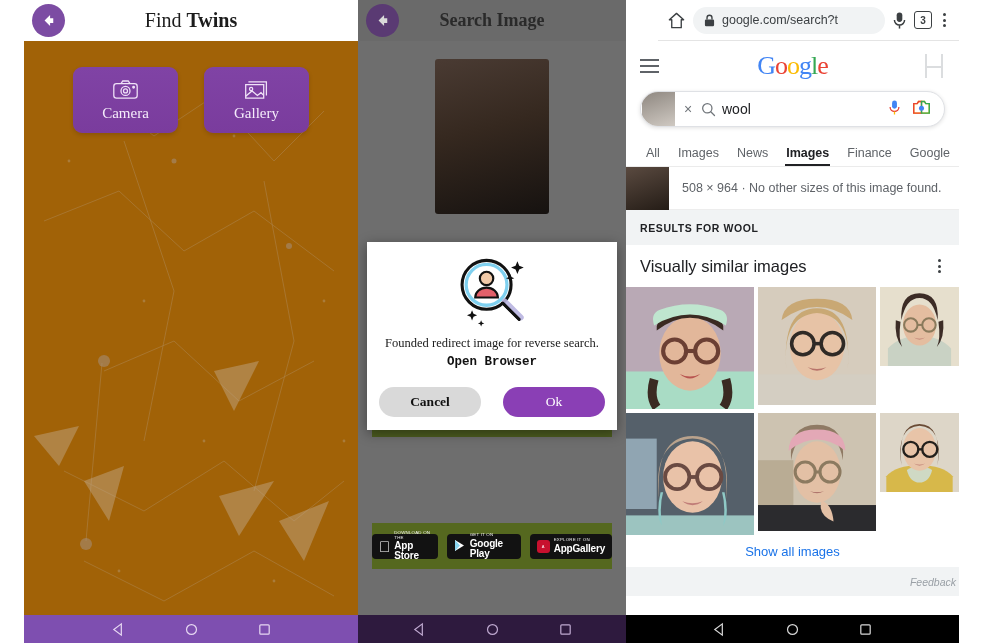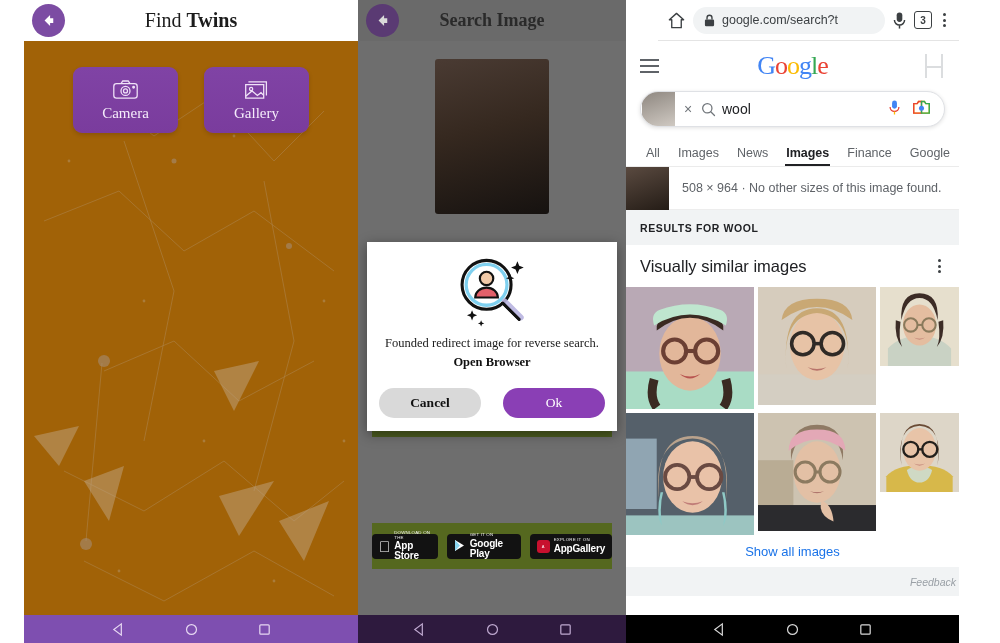--- a/index.html
+++ b/index.html
@@ -76,21 +76,21 @@
     display:flex; align-items:center; justify-content:center;
     font-size:4px; color:#fff; }
 
   .dialog { position:absolute; left:50%; transform:translateX(-50%); top:201px;
     width:250px; background:#fff; padding:12px 12px 13px;
     box-shadow:0 3px 12px rgba(0,0,0,.4); }
   .dlg-icon { display:flex; justify-content:center; margin-bottom:4px; }
   .dlg-icon svg { width:80px; height:78px; display:block; }
   .dlg-txt { text-align:center; font-family:"Liberation Serif", serif;
     font-size:12.5px; color:#1a1a1a; line-height:1.26; }
-  .dlg-strong { text-align:center; font-family:Liberation Serif, serif;
+  .dlg-strong { text-align:center; font-family:Liberation Mono, monospace;
     font-size:12.5px; font-weight:bold; color:#111; margin-top:3px; }
   .dlg-btns { display:flex; gap:22px; margin-top:18px; }
   .dlg-btn { flex:1; height:30px; border-radius:15px; display:flex;
     align-items:center; justify-content:center;
     font-family:"Liberation Serif", serif; font-size:13.5px; }
   .dlg-cancel { background:#d9d9d9; color:#111; font-weight:bold; }
   .dlg-ok { background:#8a3fb5; color:#fff; }
 
   
   .cr-bar { height:41px; display:flex; align-items:center; gap:7px;

